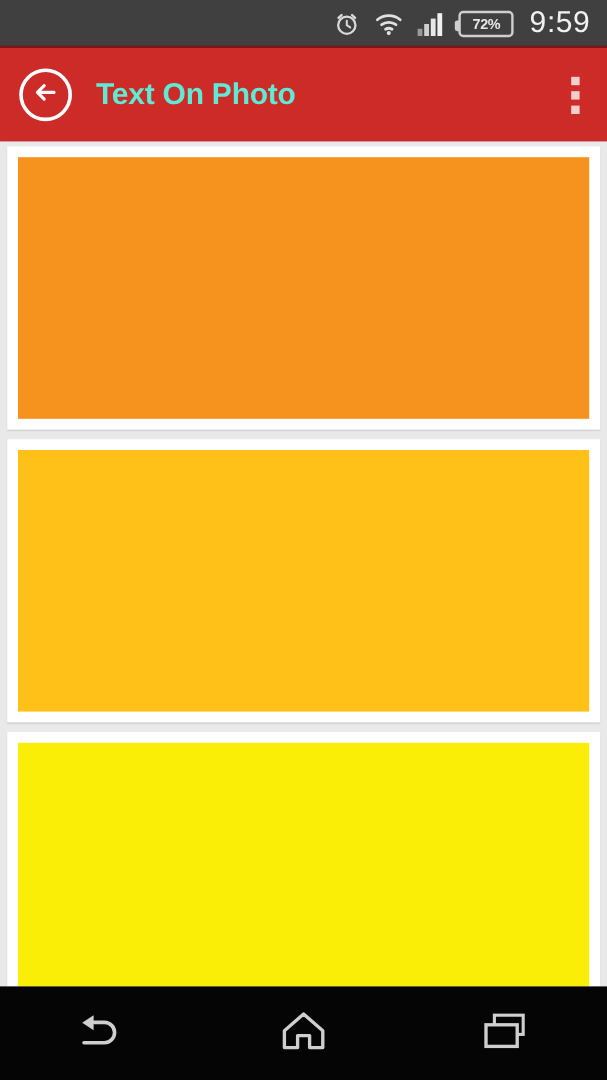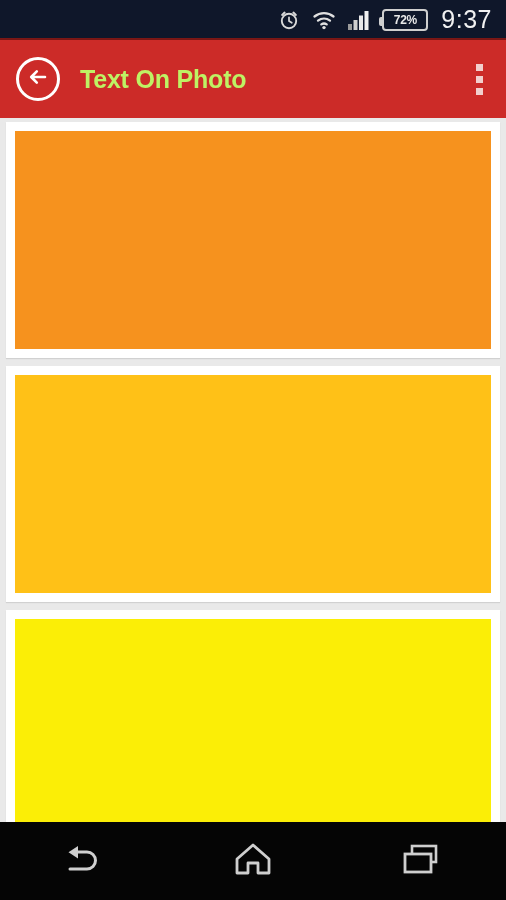--- a/index.html
+++ b/index.html
@@ -48,21 +48,21 @@
     padding:0 14px 0 16px;
     position:relative;
     box-shadow:0 2px 3px rgba(0,0,0,.25);
   }
   .back-btn{
     width:44px; height:44px; border:3px solid #fff; border-radius:50%;
     display:flex; align-items:center; justify-content:center; flex:0 0 auto;
   }
   .titles{ margin-left:20px; display:flex; flex-direction:column; justify-content:center; }
   .app-title{
-    color:#bef264; font-size:25px; font-weight:bold; line-height:1.05;
+    color:#5eead4; font-size:25px; font-weight:bold; line-height:1.05;
     letter-spacing:-.2px;
   }
   .app-sub{
     color:#fff; font-size:19px; font-weight:bold; line-height:1.2;
     letter-spacing:-.2px; margin-top:2px;
   }
   .overflow{
     margin-left:auto; width:26px; height:44px;
     display:flex; flex-direction:column; align-items:center;
     justify-content:center; gap:5px;
@@ -86,21 +86,21 @@
   .nav-bar{
     position:absolute; left:0; right:0; bottom:0;
     height:78px; background:#050505;
     display:flex; align-items:center;
   }
   .nav-btn{ flex:1; display:flex; align-items:center; justify-content:center; height:100%; }
 </style>
 </head>
 <body>
 
-<div class="status-bar" style="background: #0f172a;">
+<div class="status-bar" style="background: #404040;">
 
   <span class="sb-icon">
     <svg width="24" height="24" viewBox="0 0 24 24">
       <circle cx="12" cy="13" r="7.2" fill="none" stroke="#d9d9d9" stroke-width="1.9"></circle>
       <path d="M12 9.3V13l2.8 1.8" fill="none" stroke="#d9d9d9" stroke-width="1.7" stroke-linecap="round"></path>
       <path d="M7.6 4.6 5.1 6.9M16.4 4.6l2.5 2.3" fill="none" stroke="#d9d9d9" stroke-width="2" stroke-linecap="round"></path>
     </svg>
   </span>
 
   <span class="sb-icon">
@@ -118,21 +118,21 @@
       <rect x="6.5" y="11" width="4" height="10" fill="#cfcfcf"></rect>
       <rect x="12" y="6.5" width="4" height="14.5" fill="#e8e8e8"></rect>
       <rect x="17.5" y="2" width="4" height="19" fill="#f0f0f0"></rect>
     </svg>
   </span>
 
   <span class="batt">
     <span>72%</span>
   </span>
 
-  <span class="sb-time">9:37</span>
+  <span class="sb-time">9:59</span>
 </div>
 
 <div class="app-bar" style="background: rgb(204, 43, 40);">
 
   <div class="back-btn">
     <span>
       <svg width="26" height="26" viewBox="0 0 26 26">
         <path d="M20 13H6.5M11.8 7.4 6.2 13l5.6 5.6" fill="none" stroke="#ffffff" stroke-width="2.6" stroke-linecap="round" stroke-linejoin="round"></path>
       </svg>
     </span>

